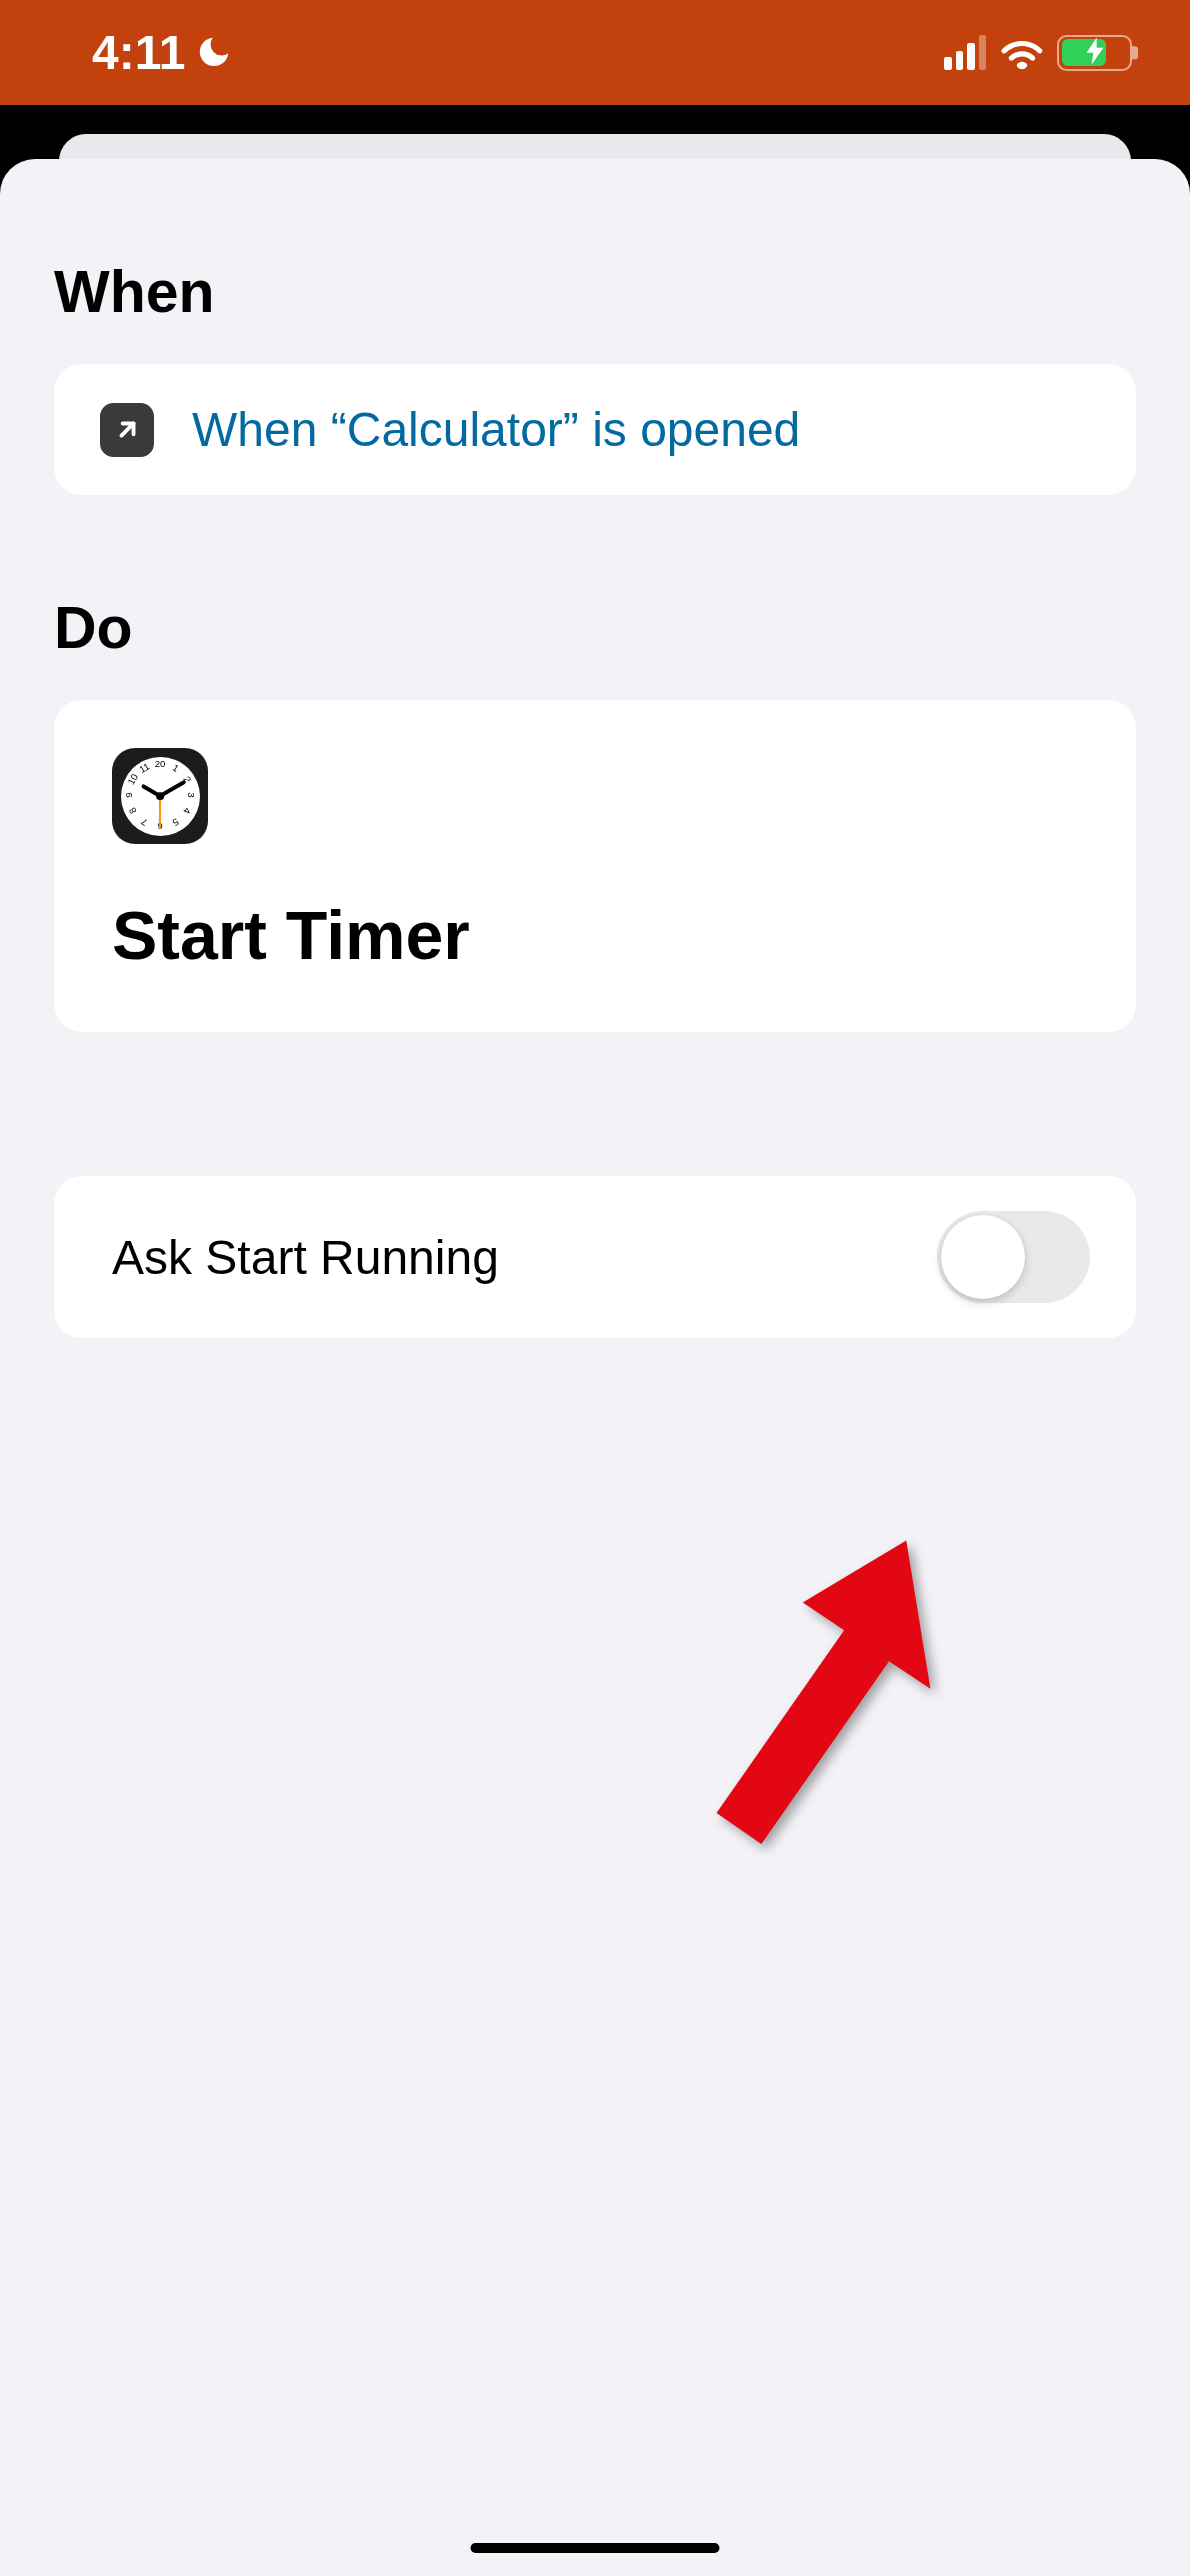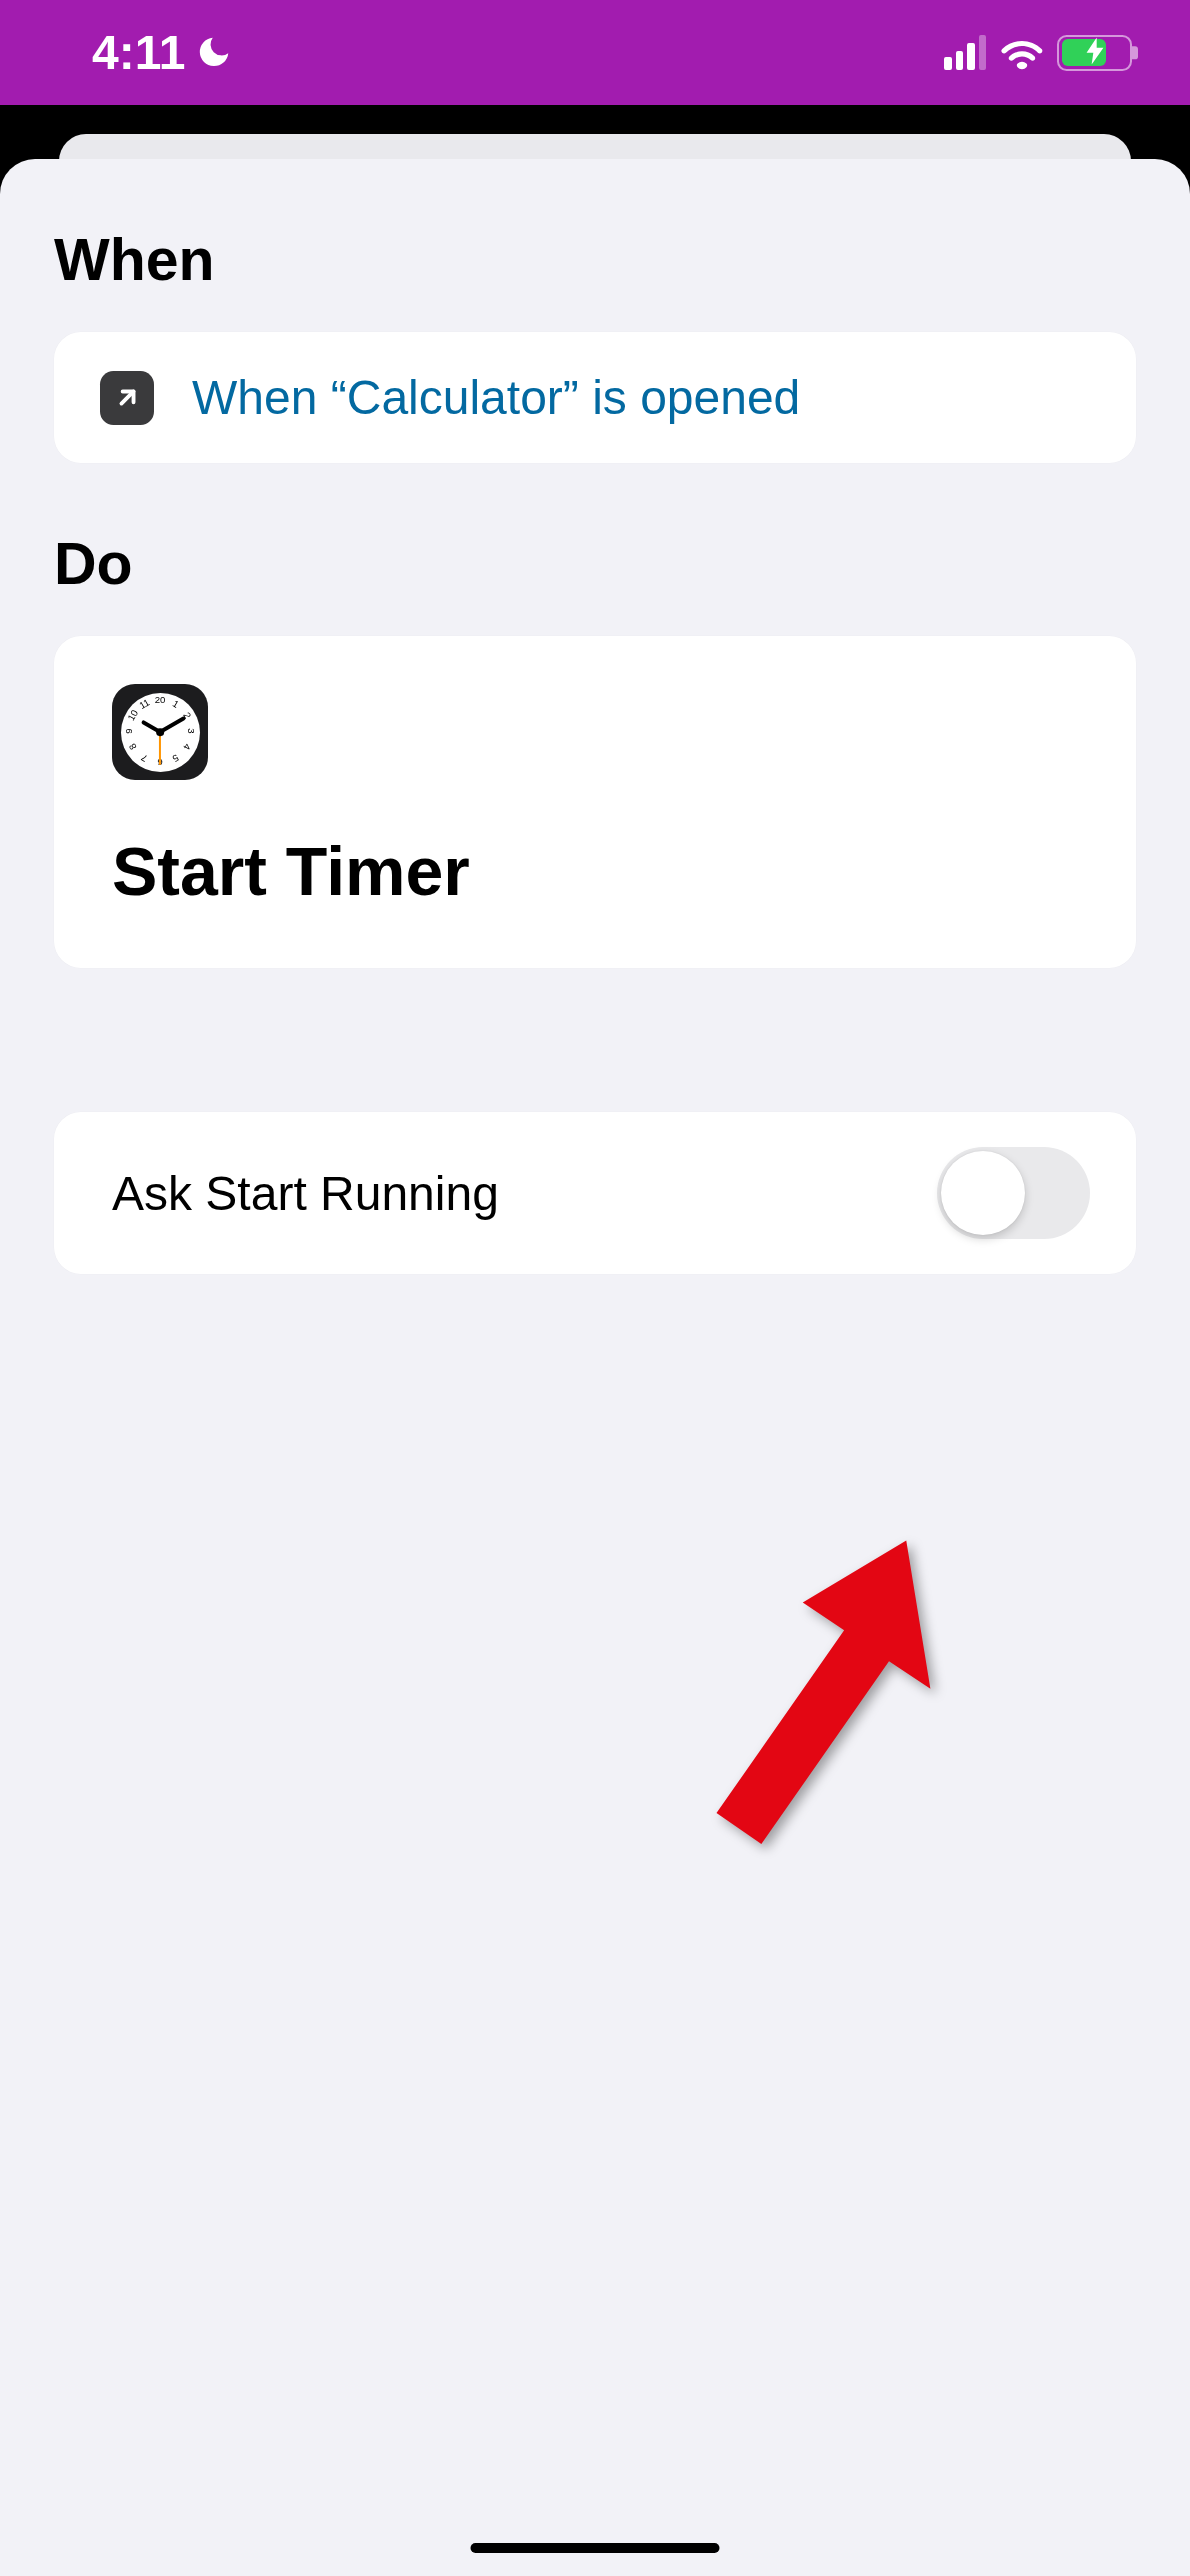--- a/index.html
+++ b/index.html
@@ -13,21 +13,21 @@
     height: 2576px;
     font-family: -apple-system, "SF Pro Text", "Helvetica Neue", Arial, sans-serif;
     background: #000;
     overflow: hidden;
   }
 
   
   .status-bar {
     position: relative;
     height: 105px;
-    background: #a21caf;
+    background: #c2410c;
     color: #fff;
     display: flex;
     align-items: center;
     justify-content: space-between;
     padding: 0 58px 0 92px;
   }
   .status-left {
     display: flex;
     align-items: center;
     gap: 9.6px;
@@ -153,21 +153,21 @@
   }
 
   
   .content {
     padding: 0 54px;
   }
   .section-header {
     font-size: 59px;
     font-weight: 700;
     color: #000;
-    margin-top: 67px;
+    margin-top: 99px;
     margin-bottom: 38px;
   }
 
   .card {
     background: #fff;
     border-radius: 27px;
     box-shadow: 0 0 0 0.5px rgba(0,0,0,0.02);
   }
 
   

